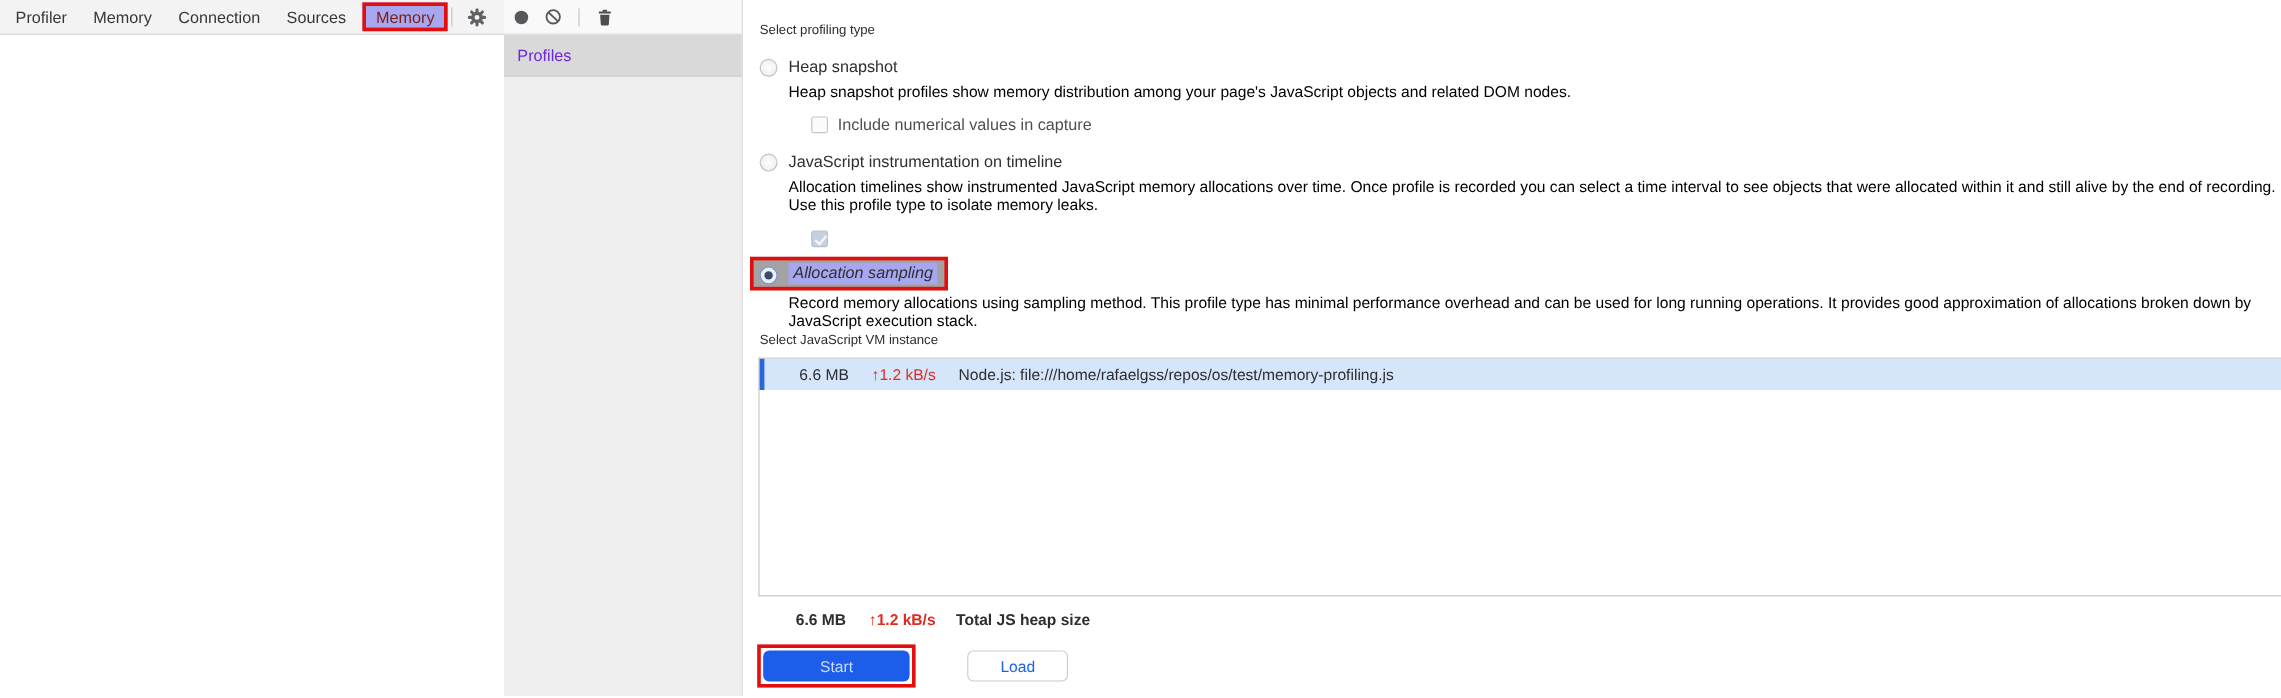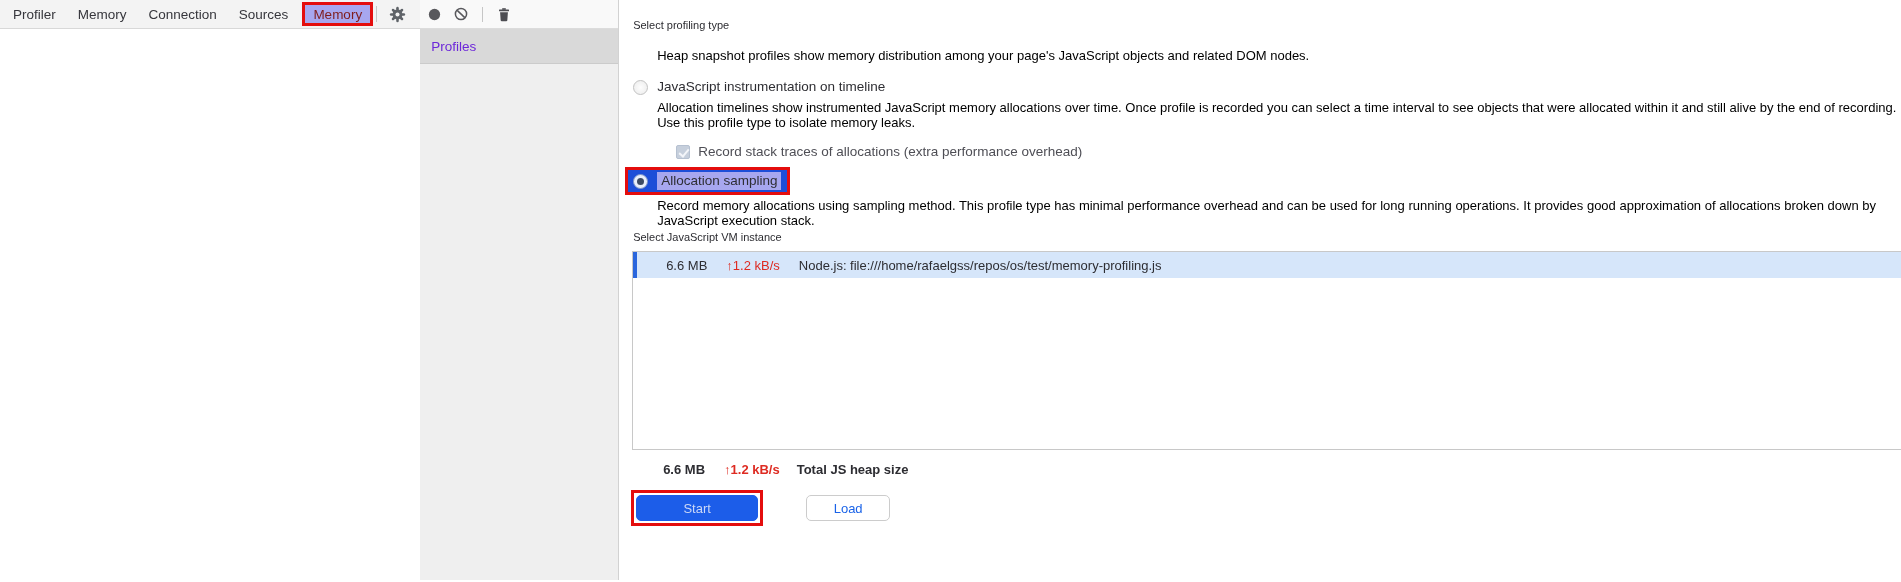--- a/index.html
+++ b/index.html
@@ -73,23 +73,23 @@
   }
   .checkbox.checked-disabled {
     background:#c6cfdc; border-color:#b6c1d1; position:relative;
   }
   .checkbox.checked-disabled::after {
     content:""; position:absolute; left:4px; top:1px; width:4px; height:8px;
     border:solid #f3f5f9; border-width:0 2px 2px 0; transform:rotate(40deg);
   }
 
   .annotation-inline {
-    display:inline-flex; align-items:center; gap:9px;
+    display:inline-flex; align-items:flex-end; gap:9px;
     border:3px solid #e40d0d; padding:2px 6px 2px 5px;
-    margin:8px 0 0 -8px; background:#1d4ed8;
+    margin:8px 0 0 -8px; background:#a3a3a3;font-style:italic;
   }
   .hl-label { background:#a7a7ef; padding:1px 4px; }
 
   
   .vm-list {
     height:199px; box-sizing:border-box; margin:5px 0 0 -1px;
     border:1px solid #c8c8c8; border-right:none; background:#fff;
   }
   .vm-row {
     height:26px; display:flex; align-items:center;
@@ -169,30 +169,37 @@
         </span>
       </div>
       <div class="profiles-header">Profiles</div>
       <div class="sidebar-rest"></div>
     </div>
 
     <div class="content">
 
       <h2 class="section-title" style="margin-bottom:14px">Select profiling type</h2>
 
+      <div class="option-row">
+        <span class="radio"></span>
+        <span class="option-label">Heap snapshot</span>
+      </div>
       <div class="option-desc">Heap snapshot profiles show memory distribution among your page's JavaScript objects and related DOM nodes.</div>
+      <div class="sub-row">
+        <span class="checkbox"></span>
+        <span>Include numerical values in capture</span>
+      </div>
 
       <div class="option-row" style="margin-top:16px">
         <span class="radio"></span>
         <span class="option-label">JavaScript instrumentation on timeline</span>
       </div>
       <div class="option-desc">Allocation timelines show instrumented JavaScript memory allocations over time. Once profile is recorded you can select a time interval to see objects that were allocated within it and still alive by the end of recording. Use this profile type to isolate memory leaks.</div>
       <div class="sub-row" style="margin-top:14px">
         <span class="checkbox checked-disabled"></span>
-        <span>Record stack traces of allocations (extra performance overhead)</span>
       </div>
 
       <div>
         <div class="annotation-inline">
           <span class="radio checked"></span>
           <span class="option-label hl-label">Allocation sampling</span>
         </div>
       </div>
       <div class="option-desc" style="margin-top:3px">Record memory allocations using sampling method. This profile type has minimal performance overhead and can be used for long running operations. It provides good approximation of allocations broken down by JavaScript execution stack.</div>
 

